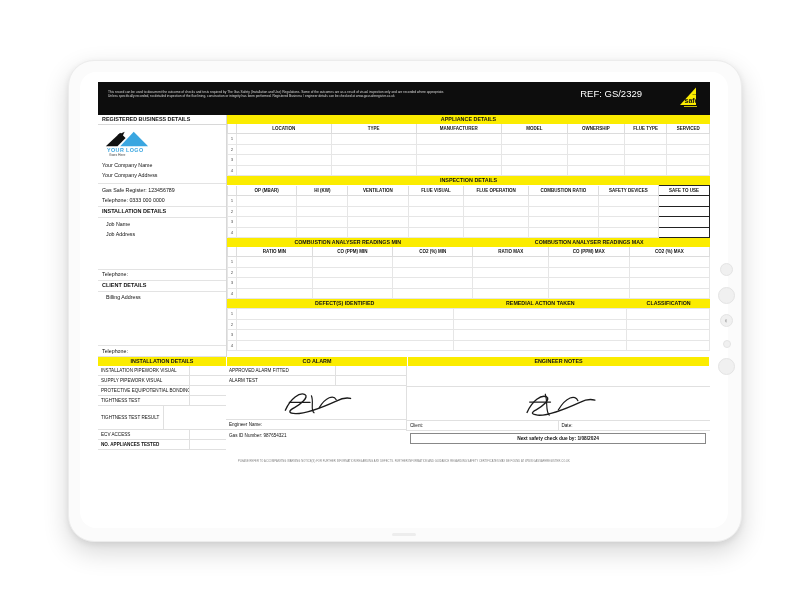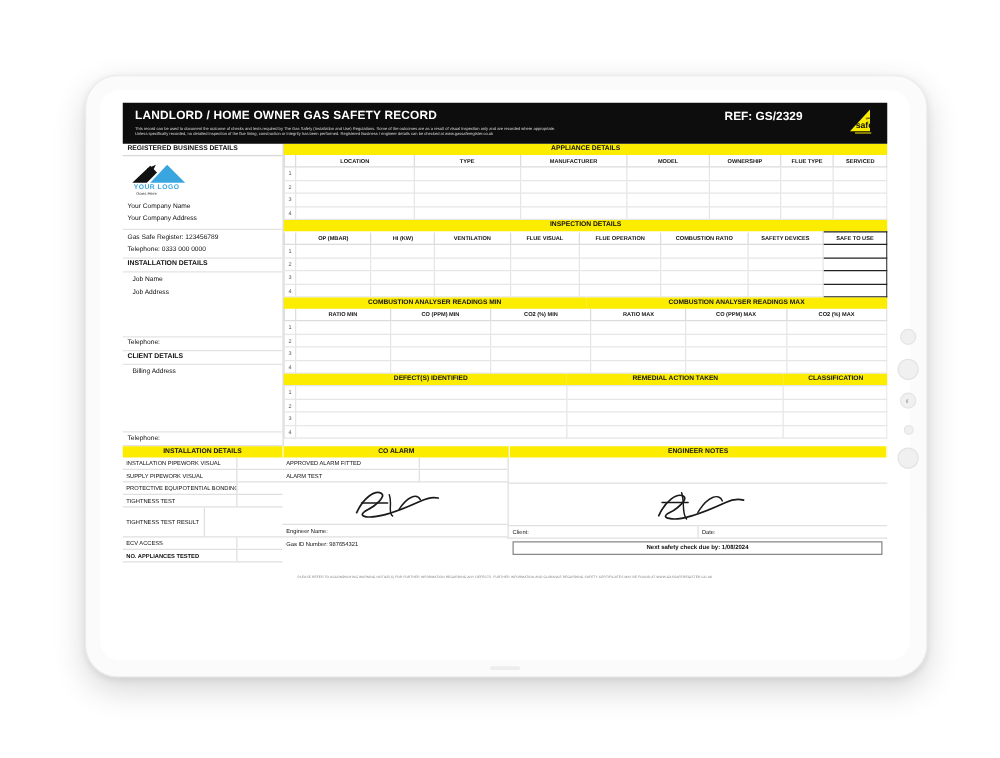--- a/index.html
+++ b/index.html
@@ -62,21 +62,21 @@
     background:#0d0d0d;
     height:33px;
     padding:5px 8px 0 10px;
     box-sizing:border-box;
   }
   #doc-title{
     color:#fff;font-weight:bold;font-size:9.5px;letter-spacing:0.15px;
     display:inline-block;
   }
   #doc-ref{
-    color:#fff;font-weight:bold;font-size:9.5px;
+    color:#fff;font-weight:normal;font-size:9.5px;
     position:absolute;right:68px;top:6px;
   }
   #doc-disclaimer{
     color:#dcdcdc;font-size:3.25px;line-height:1.5;
     margin-top:2.5px;width:540px;
   }
   
   #gas-safe-logo{
     position:absolute;right:6px;top:4px;width:28px;height:25px;
   }
@@ -213,21 +213,20 @@
 <div class="side-btn" id="btn-a"></div>
 <div class="side-btn" id="btn-b"></div>
 <div class="side-btn" id="btn-c">◐</div>
 <div class="side-btn" id="btn-d"></div>
 <div class="side-btn" id="btn-e"></div>
 <div id="home-indicator"></div>
 
 <div id="document-sheet">
 
   <div id="title-bar">
-    <span id="doc-title">LANDLORD / HOME OWNER GAS SAFETY RECORD</span>
     <span id="doc-ref">REF: GS/2329</span>
     <div id="doc-disclaimer">
       <div>This record can be used to document the outcome of checks and tests required by The Gas Safety (Installation and Use) Regulations. Some of the outcomes are as a result of visual inspection only and are recorded where appropriate.</div>
       <div>Unless specifically recorded, no detailed inspection of the flue lining, construction or integrity has been performed. Registered Business / engineer details can be checked at www.gassaferegister.co.uk</div>
     </div>
     <svg id="gas-safe-logo" viewBox="0 0 56 50">
       <polygon points="40,3 40,38 8,38" fill="#fbec00"></polygon>
       <text x="17" y="33" font-family="Liberation Sans, sans-serif" font-size="14" font-weight="bold" fill="#111">safe</text>
       <text x="33" y="18" font-family="Liberation Sans, sans-serif" font-size="5" fill="#111">gas</text>
       <rect x="16" y="40" width="26" height="1.6" fill="#fbec00"></rect>

